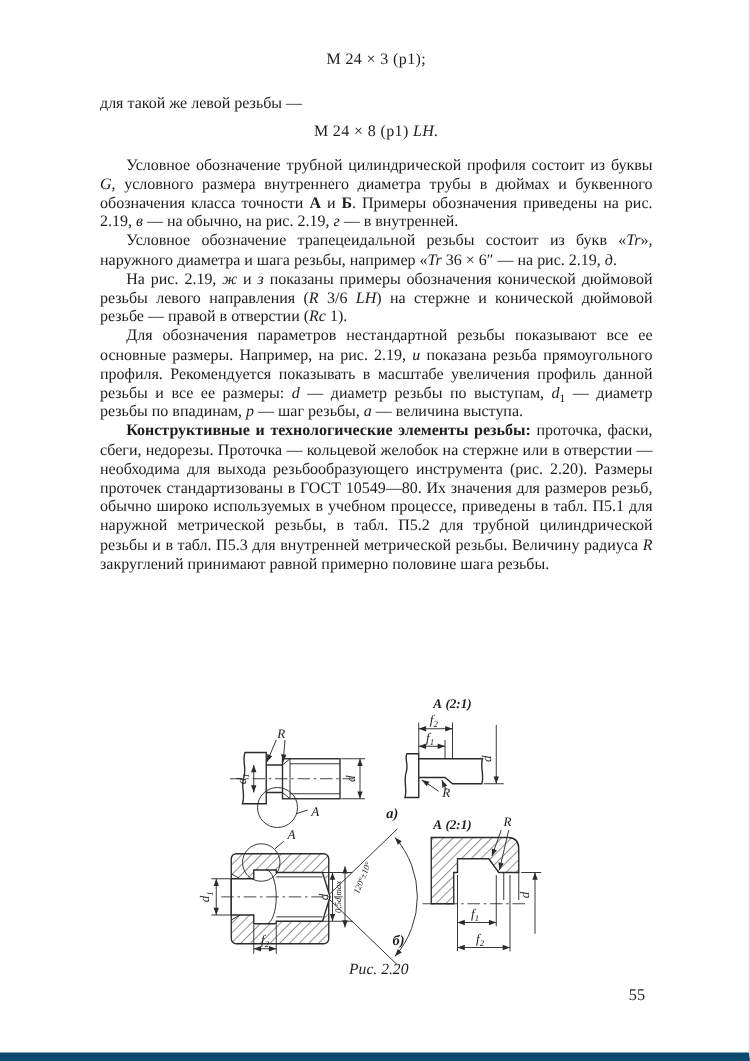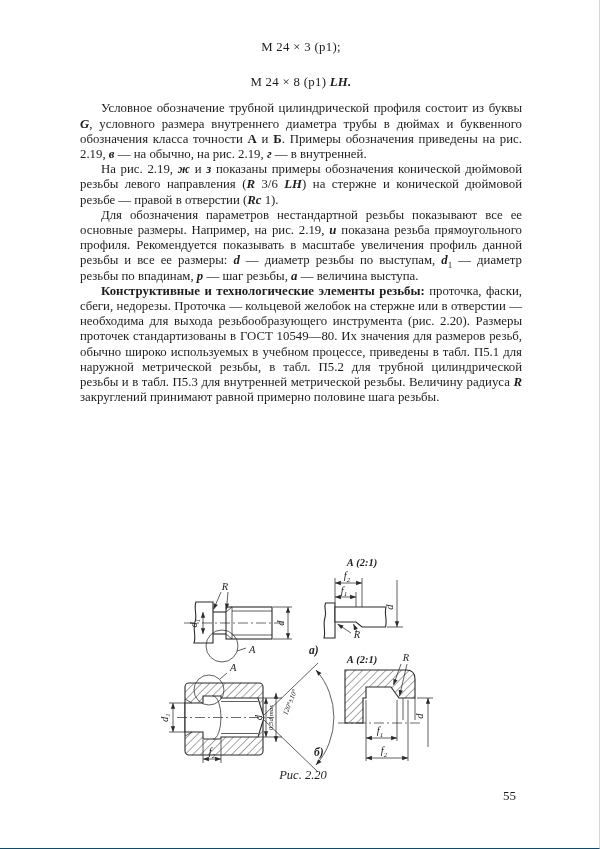--- a/index.html
+++ b/index.html
@@ -1,30 +1,30 @@
 <!DOCTYPE html>
 <html><head>
 <meta charset="utf-8">
 <style>
   html,body{margin:0;padding:0;background:#ffffff;}
   .page{
     position:relative;width:600px;height:849px;background:#ffffff;
     font-family:"Liberation Serif","DejaVu Serif",serif;color:#1d1d1b;
-    border-right:1px solid #d7d7d7;border-bottom:1px solid #0c4a6e;
+    border-right:1px solid #d7d7d7;border-bottom:7px solid #0c4a6e;
     box-sizing:border-box;overflow:hidden;
   }
   .textcol{
     position:absolute;left:80px;top:40px;width:442px;
     font-size:12.8px;line-height:15.2px;
   }
   .formula{text-align:center;margin:0 0 20px 0;letter-spacing:.3px;}
   .formula.f2{margin:0 0 11px 0;}
   .lineplain{margin:0 0 8px 0;text-indent:0;}
   p.para{margin:0;text-align:justify;text-indent:21px;}
-  p.para i, .formula i{font-style:italic;font-weight:bold;}
+  p.para i, .formula i{font-style:italic;}
   p.para b{font-weight:bold;}
   sub{font-size:9px;line-height:0;}
   .pagenum{position:absolute;left:503px;top:788px;font-weight:normal;font-size:13px;}
   svg{font-family:"Liberation Serif","DejaVu Serif",serif;}
   .fig{position:absolute;left:0;top:550px;}
   .ln{stroke:#2b2b2b;stroke-width:1.1;fill:none;}
   .thin{stroke:#2b2b2b;stroke-width:.75;fill:none;}
   .cl{stroke:#2b2b2b;stroke-width:.7;fill:none;stroke-dasharray:10 3 2 3;}
   .white{fill:#ffffff;}
   .lbl{font-style:italic;font-size:10.5px;fill:#1d1d1b;}
@@ -33,24 +33,26 @@
   .sublbl{font-style:italic;font-weight:bold;font-size:11.5px;fill:#1d1d1b;}
   .cap{font-style:italic;font-size:12.5px;fill:#1d1d1b;}
 </style>
 </head>
 <body>
 
 <div class="page">
 
   <div class="textcol">
     <div class="formula"><span>М 24 × 3 (р1);</span></div>
+    <p class="lineplain"><span>для такой же левой резьбы —</span></p>
     <div class="formula f2"><span>М 24 × 8 (р1) </span><i>LH.</i></div>
 
     <p class="para"><span>Условное обозначение трубной цилиндрической профиля состоит из буквы </span><i>G</i><span>, условного размера внутреннего диаметра трубы в дюймах и буквенного обозначения класса точности </span><b>А</b><span> и </span><b>Б</b><span>. Примеры обозначения приведены на рис. 2.19, </span><i>в</i><span> — на обычно, на рис. 2.19, </span><i>г</i><span> — в внутренней.</span></p>
 
+    <p class="para"><span>Условное обозначение трапецеидальной резьбы состоит из букв «</span><i>Tr</i><span>», наружного диаметра и шага резьбы, например «</span><i>Tr</i><span> 36 × 6″ — на рис. 2.19, </span><i>д</i><span>.</span></p>
 
 
     <p class="para"><span>На рис. 2.19, </span><i>ж</i><span> и </span><i>з</i><span> показаны примеры обозначения конической дюймовой резьбы левого направления (</span><i>R</i><span> 3/6 </span><i>LH</i><span>) на стержне и конической дюймовой резьбе — правой в отверстии (</span><i>Rc</i><span> 1).</span></p>
 
     <p class="para"><span>Для обозначения параметров нестандартной резьбы показывают все ее основные размеры. Например, на рис. 2.19, </span><i>и</i><span> показана резьба прямоугольного профиля. Рекомендуется показывать в масштабе увеличения профиль данной резьбы и все ее размеры: </span><i>d</i><span> — диаметр резьбы по выступам, </span><i>d</i><sub>1</sub><span> — диаметр резьбы по впадинам, </span><i>р</i><span> — шаг резьбы, </span><i>а</i><span> — величина выступа.</span></p>
 
     <p class="para"><b>Конструктивные и технологические элементы резьбы:</b><span> проточка, фаски, сбеги, недорезы. Проточка — кольцевой желобок на стержне или в отверстии — необходима для выхода резьбообразующего инструмента (рис. 2.20). Размеры проточек стандартизованы в ГОСТ 10549—80. Их значения для размеров резьб, обычно широко используемых в учебном процессе, приведены в табл. П5.1 для наружной метрической резьбы, в табл. П5.2 для трубной цилиндрической резьбы и в табл. П5.3 для внутренней метрической резьбы. Величину радиуса </span><i>R</i><span> закруглений принимают равной примерно половине шага резьбы.</span></p>
   </div>
 
   <svg class="fig" width="600" height="260" viewBox="0 0 600 260">

